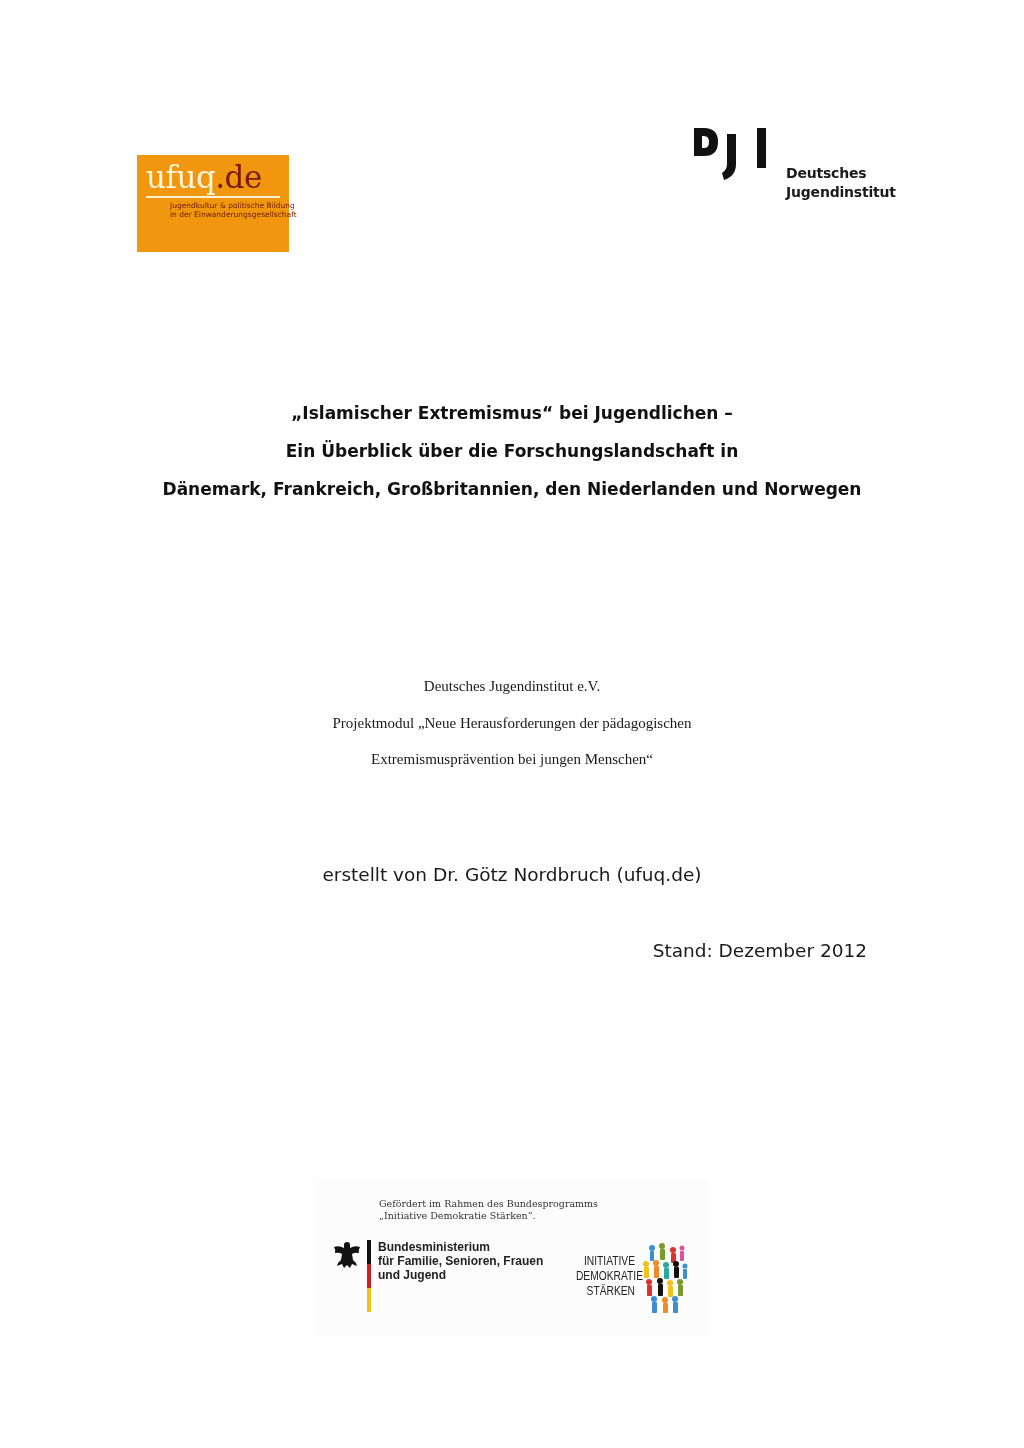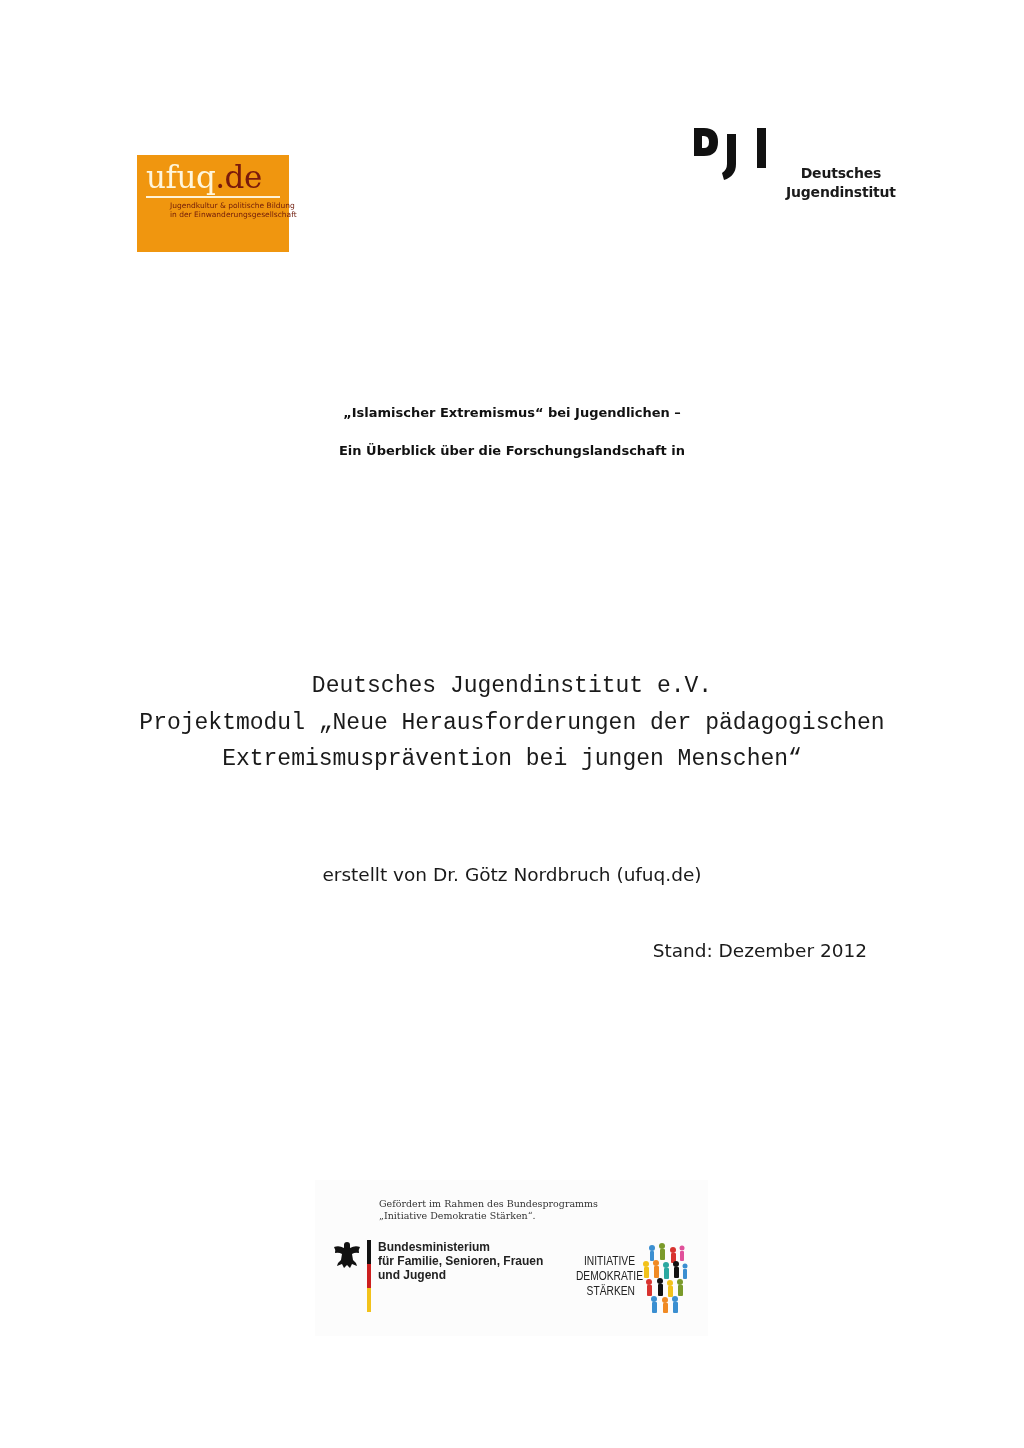--- a/index.html
+++ b/index.html
@@ -25,34 +25,33 @@
       font-family: "DejaVu Sans", sans-serif; font-size: 7.5px; line-height: 9px;
       color: #6e1a0a; white-space: nowrap; padding-left: 24px;
     }
 
     
     .dji-mark { left: 694px; top: 126px; width: 80px; height: 56px; }
     .dji-name {
       left: 786px; top: 164px; font-family: "DejaVu Sans", sans-serif;
       font-size: 14px; line-height: 19px; color: #1a1a1a; font-weight: 600;
       letter-spacing: -0.2px;
-      text-align: center;
     }
 
     
     .title-block {
       left: 0; width: 1024px; top: 400px; text-align: center;
-      font-family: "DejaVu Sans", sans-serif; font-weight: bold; font-size: 13px;
+      font-family: "DejaVu Sans", sans-serif; font-weight: bold; font-size: 17px;
       color: #111;
     }
     .title-line { height: 38px; line-height: 26px; white-space: nowrap; }
 
     .org-block {
       left: 0; width: 1024px; top: 672px; text-align: center;
-      font-family: Liberation Mono, monospace; font-size: 23px; color: #1a1a1a;
+      font-family: Liberation Serif, serif; font-size: 15px; color: #1a1a1a;
     }
     .org-line { height: 36.5px; line-height: 28px; white-space: nowrap; }
 
     .author {
       left: 0; width: 1024px; top: 861px; text-align: center;
       font-size: 18.5px; line-height: 28px; color: #1a1a1a; white-space: nowrap;
     }
     .stand {
       left: 0; width: 867px; top: 937px; text-align: right;
       font-size: 18.5px; line-height: 28px; color: #1a1a1a; white-space: nowrap;
@@ -100,20 +99,21 @@
   <rect x="63" y="2" width="9" height="40" fill="#111"></rect>
 </svg>
 <div class="abs dji-name">
   <div>Deutsches</div>
   <div>Jugendinstitut</div>
 </div>
 
 <div class="abs title-block">
   <div class="title-line">„Islamischer Extremismus“ bei Jugendlichen –</div>
   <div class="title-line">Ein Überblick über die Forschungslandschaft in</div>
+  <div class="title-line">Dänemark, Frankreich, Großbritannien, den Niederlanden und Norwegen</div>
 </div>
 
 <div class="abs org-block">
   <div class="org-line">Deutsches Jugendinstitut e.V.</div>
   <div class="org-line">Projektmodul „Neue Herausforderungen der pädagogischen</div>
   <div class="org-line">Extremismusprävention bei jungen Menschen“</div>
 </div>
 
 <div class="abs author">erstellt von Dr. Götz Nordbruch (ufuq.de)</div>
 <div class="abs stand">Stand: Dezember 2012</div>

